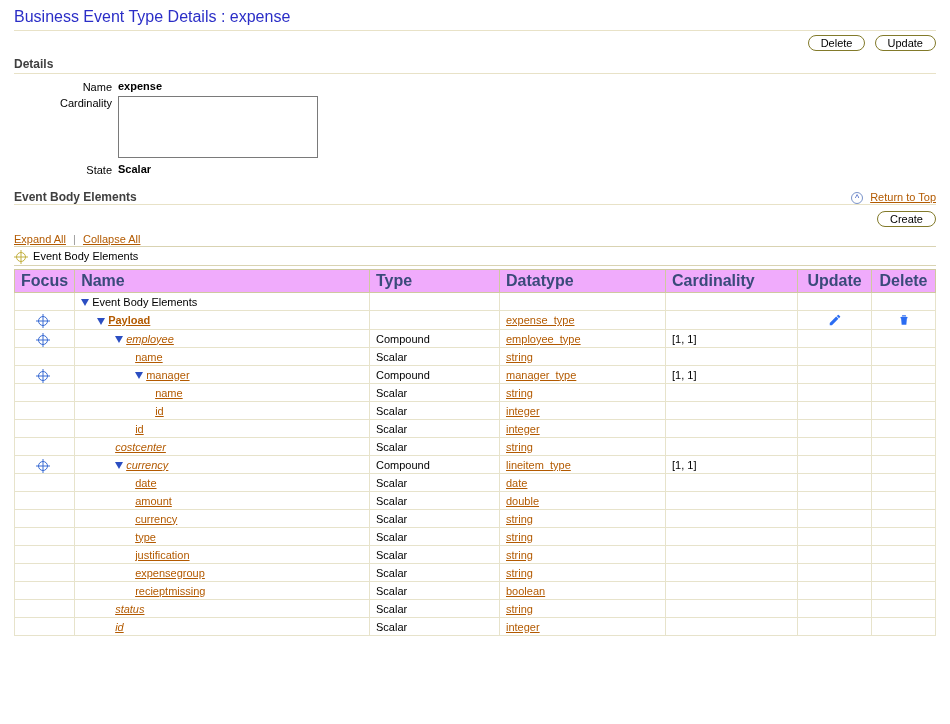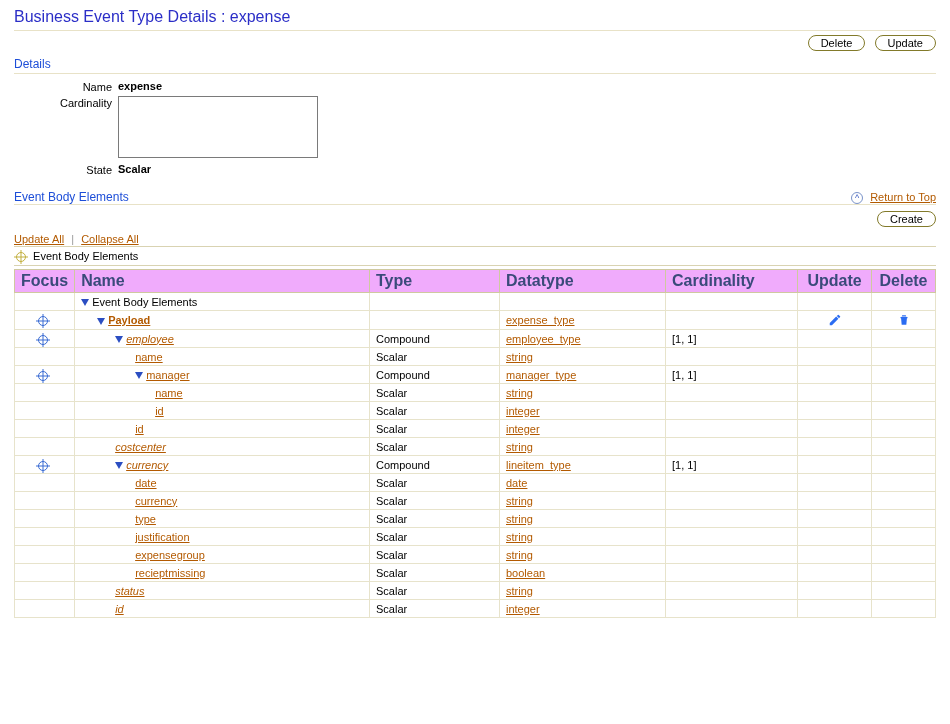--- a/index.html
+++ b/index.html
@@ -33,23 +33,23 @@
     font-size: 11px;
     padding: 1px 12px;
     border: 1px solid #827a2a;
     border-radius: 10px;
     background: #fff;
     color: #000;
     cursor: pointer;
     margin-left: 6px;
   }
   .section-header {
-    color: #1d4ed8;
+    color: #404040;
     font-size: 12px;
-    font-weight: normal;
+    font-weight: bold;
     margin: 6px 0 2px 0;
   }
   .section-line {
     height: 1px;
     background: #e8e2c7;
     margin: 0 0 6px 0;
   }
   .details-grid {
     display: grid;
     grid-template-columns: 90px 220px;
@@ -222,21 +222,21 @@
     <span class="return-link">Return to Top</span>
   </div>
 </div>
 <div class="section-line"></div>
 
 <div class="create-row">
   <button class="pillbtn">Create</button>
 </div>
 
 <div class="expand-row">
-  <span class="alink">Update All</span>
+  <span class="alink">Expand All</span>
   <span class="divbar">|</span>
   <span class="alink">Collapse All</span>
 </div>
 
 <div class="tree-header">
   <span class="target-icon"></span>
   <span>Event Body Elements</span>
 </div>
 
 <table class="gridtbl">
@@ -351,20 +351,29 @@
         <td class="col-focus"></td>
         <td class="col-name"><span class="indent-3"><span class="treeitem">date</span></span></td>
         <td class="col-type">Scalar</td>
         <td class="col-dtype"><span class="treeitem">date</span></td>
         <td class="col-card"></td>
         <td class="col-upd"></td>
         <td class="col-del"></td>
       </tr>
       <tr>
         <td class="col-focus"></td>
+        <td class="col-name"><span class="indent-3"><span class="treeitem">amount</span></span></td>
+        <td class="col-type">Scalar</td>
+        <td class="col-dtype"><span class="treeitem">double</span></td>
+        <td class="col-card"></td>
+        <td class="col-upd"></td>
+        <td class="col-del"></td>
+      </tr>
+      <tr>
+        <td class="col-focus"></td>
         <td class="col-name"><span class="indent-3"><span class="treeitem">currency</span></span></td>
         <td class="col-type">Scalar</td>
         <td class="col-dtype"><span class="treeitem">string</span></td>
         <td class="col-card"></td>
         <td class="col-upd"></td>
         <td class="col-del"></td>
       </tr>
       <tr>
         <td class="col-focus"></td>
         <td class="col-name"><span class="indent-3"><span class="treeitem">type</span></span></td>

